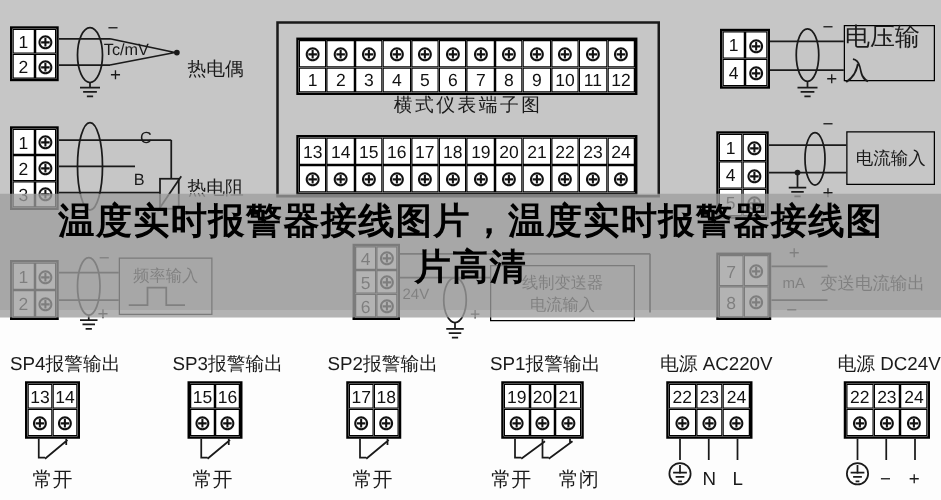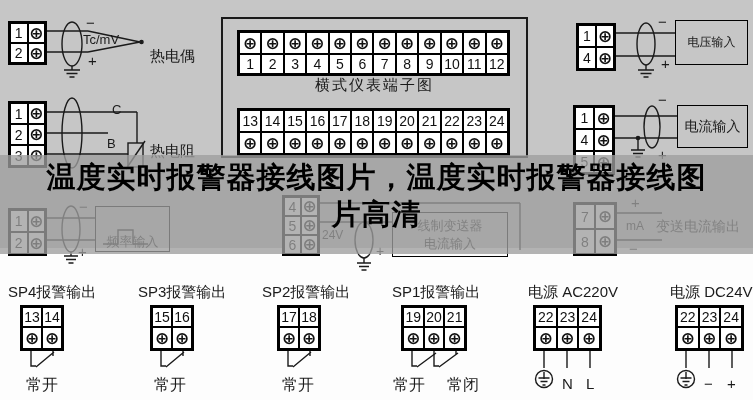--- a/index.html
+++ b/index.html
@@ -261,24 +261,24 @@
     </div>
   <div class="t-block" style="left: 675px; top: 305px; width: 69px; grid-template-rows: 20px 22px; grid-template-columns: repeat(3, 1fr);">
       <div class="cell num">22</div>
       <div class="cell num">23</div>
       <div class="cell num">24</div>
       <div class="cell screw">⊕</div>
       <div class="cell screw">⊕</div>
       <div class="cell screw">⊕</div>
     </div>
 
-  <div class="box" style="left:95px;top:206px;width:75px;height:46px;justify-content:flex-end;padding-top:5px;font-size:13px;">
+  <div class="box" style="left:95px;top:206px;width:75px;height:46px;justify-content:flex-start;padding-top:5px;font-size:13px;">
     <span>频率输入</span>
   </div>
-  <div class="box" style="left:675px;top:20px;width:73px;height:45px;font-size:12px;">
+  <div class="box" style="left:675px;top:20px;width:73px;height:45px;font-size:20px;">
     <span>电压输入</span>
   </div>
   <div class="box" style="left:677px;top:105px;width:71px;height:43px;font-size:14px;">
     <span>电流输入</span>
   </div>
   <div class="box" style="left:392px;top:212px;width:116px;height:45px;font-size:13px;">
     <span>线制变送器</span>
     <span>电流输入</span>
   </div>
 

